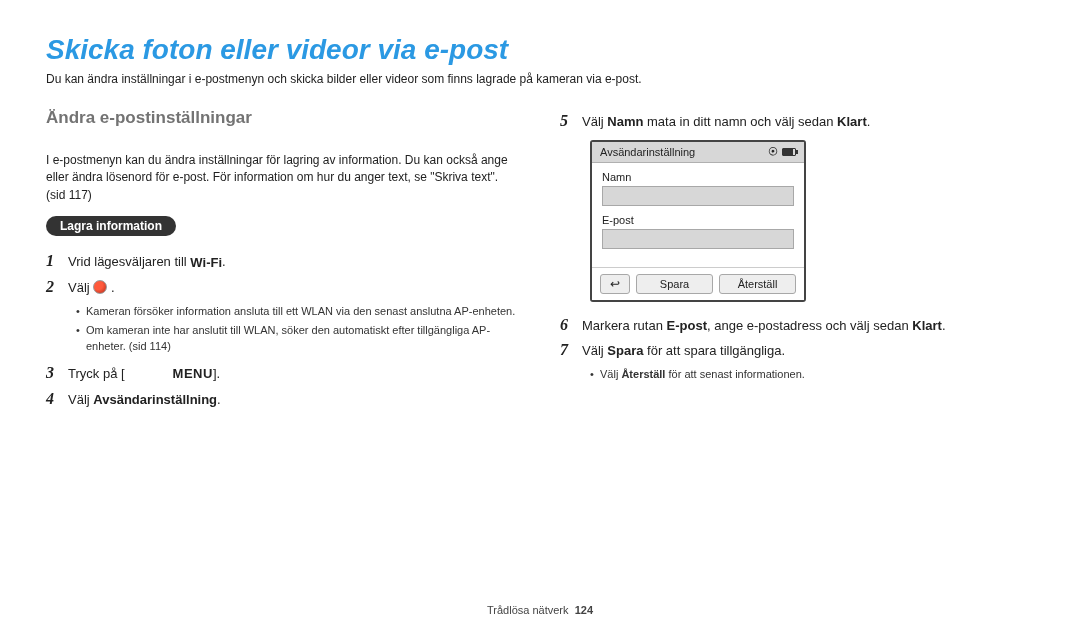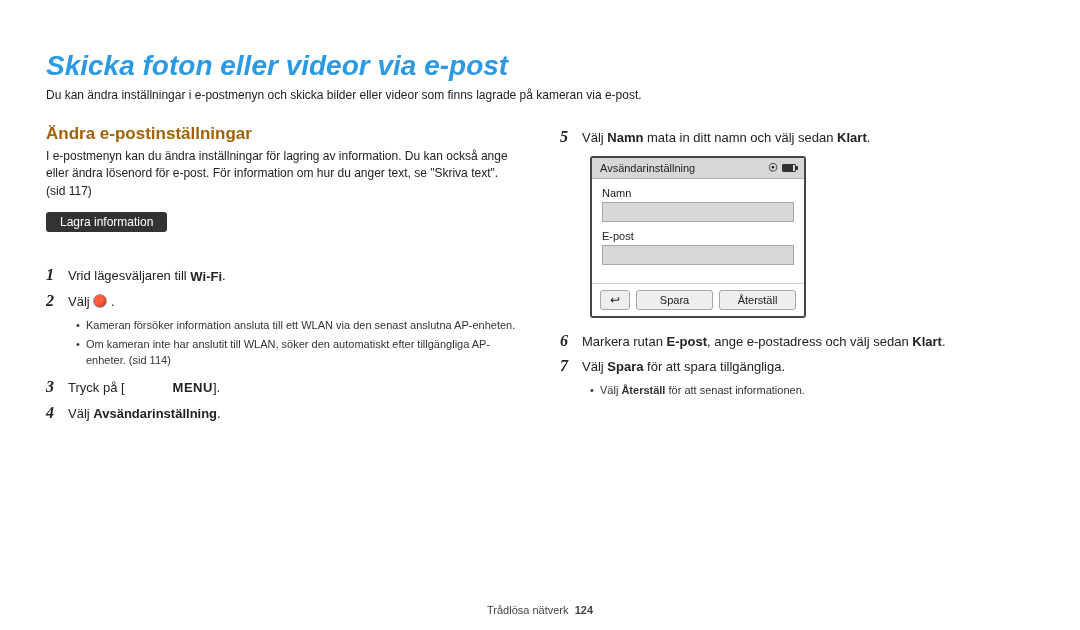--- a/index.html
+++ b/index.html
@@ -10,56 +10,56 @@
     background: #fff;
     font-family: "Segoe UI", Arial, sans-serif;
     color: #222;
     padding: 34px 46px 20px 46px;
     position: relative;
   }
   h1 {
     color: #2b99e3;
     font-size: 28px;
     font-weight: 700;
-    margin: 16px 0 6px 0;
+    margin: 0 0 6px 0;
     font-style: italic;
   }
   .intro {
     font-size: 12px;
     margin: 0 0 22px 0;
     color: #222;
   }
   .columns {
     display: flex;
     gap: 40px;
   }
   .col {
     flex: 1;
     min-width: 0;
   }
   h2 {
-    color: #a16207;
+    color: #737373;
     font-size: 17px;
     font-weight: 700;
-    margin: 0 0 4px 0;
+    margin: 0 0 24px 0;
   }
   .body-para {
     font-size: 12px;
     line-height: 1.45;
     margin: 0 0 12px 0;
   }
   .pill {
     display: inline-block;
     background: #333;
     color: #fff;
     font-size: 12px;
-    font-weight: 400;
+    font-weight: 700;
     padding: 3px 14px;
-    border-radius: 3px;
-    margin-bottom: 30px;
+    border-radius: 10px;
+    margin-bottom: 12px;
   }
   .steps { margin: 0; padding: 0; list-style: none; }
   .step {
     display: flex;
     align-items: flex-start;
     gap: 10px;
     margin: 4px 0 6px 0;
     font-size: 13px;
   }
   .num {

